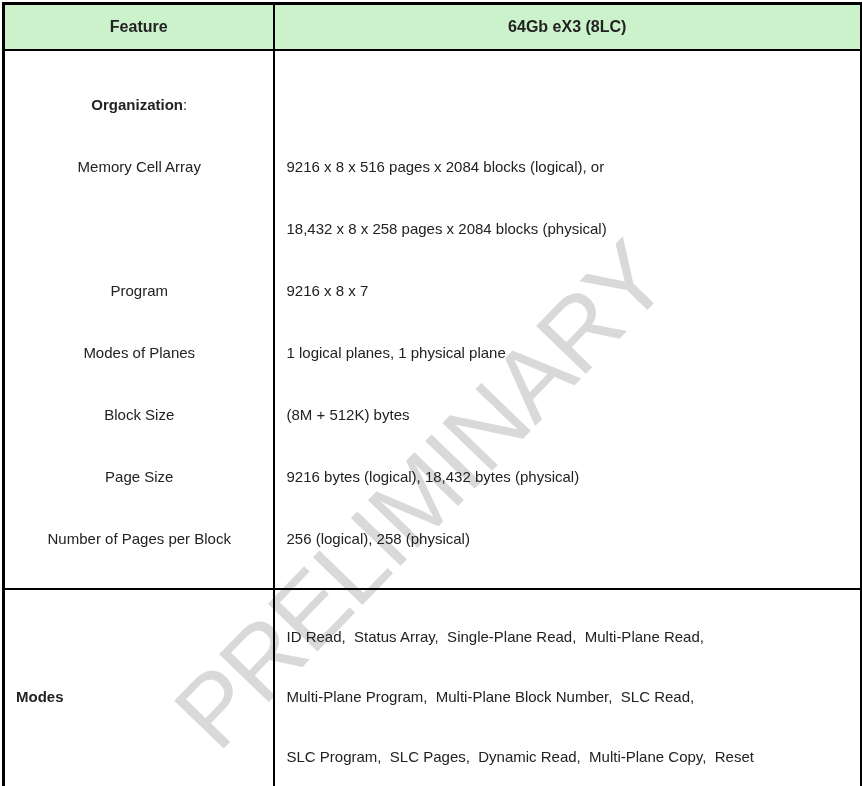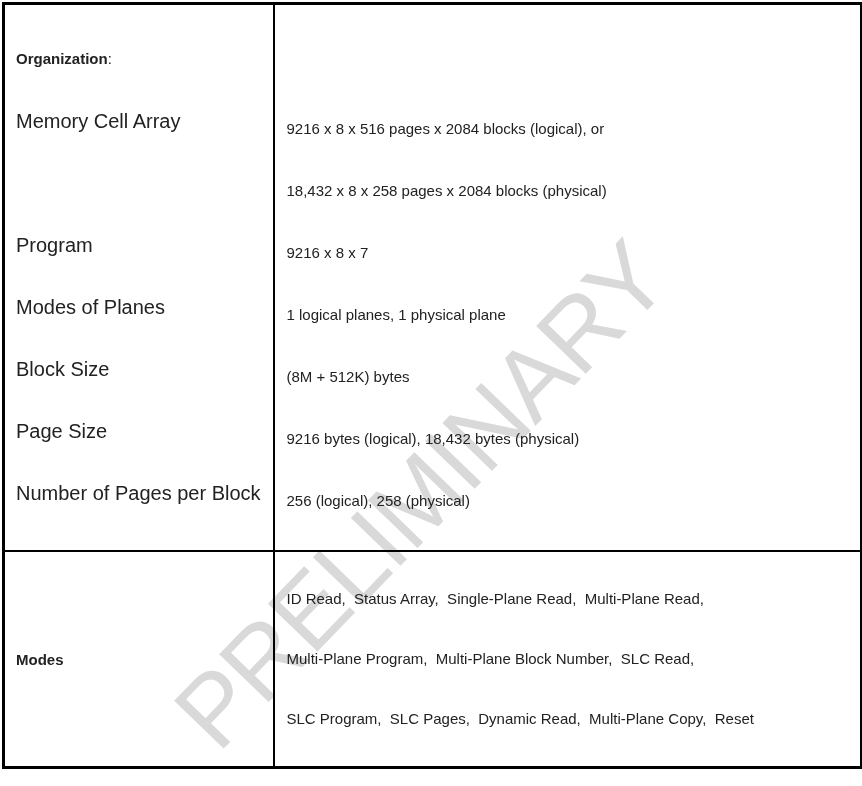--- a/index.html
+++ b/index.html
@@ -70,39 +70,43 @@
     padding-right:6px;
   }
   td.value{
     font-size:15px;
     vertical-align:middle;
     padding-left:12px;
     padding-right:6px;
   }
   .line{height:26px;line-height:26px;font-size:15px;}
   td.orgleft{vertical-align:top;padding-top:5px;padding-left:11px;padding-right:10px;}
-  td.orgright{vertical-align:top;padding-top:13px;padding-left:12px;}
-  .org-title{height:26px;line-height:26px;font-size:15px;text-align:left;}
+  td.orgright{vertical-align:top;padding-top:5px;padding-left:12px;}
+  .org-title{height:26px;line-height:26px;font-size:15px;text-align:center;}
   .org-title .t{font-weight:bold;}
-  .org-sub{height:26px;line-height:26px;font-size:20px;text-align:left;}
+  .org-sub{height:26px;line-height:26px;font-size:15px;text-align:center;}
 </style>
 </head>
 <body>
 
 <div class="page">
 
   <div class="watermark">PRELIMINARY</div>
 
   <table class="spec">
     <colgroup>
         <col style="width:270px">
         <col style="width:588px">
       </colgroup>
 
     <tbody>
+        <tr style="height:46px">
+      <th class="hdr">Feature</th>
+      <th class="hdr">64Gb eX3 (8LC)</th>
+    </tr>
 
     <tr style="height:214px">
       <td class="orgleft">
         <div class="org-title"><span class="t">Organization</span><span>:</span></div>
         <div class="org-sub">Memory Cell Array</div>
         <div class="org-sub"></div>
         <div class="org-sub">Program</div>
         <div class="org-sub">Modes of Planes</div>
         <div class="org-sub">Block Size</div>
         <div class="org-sub">Page Size</div>

